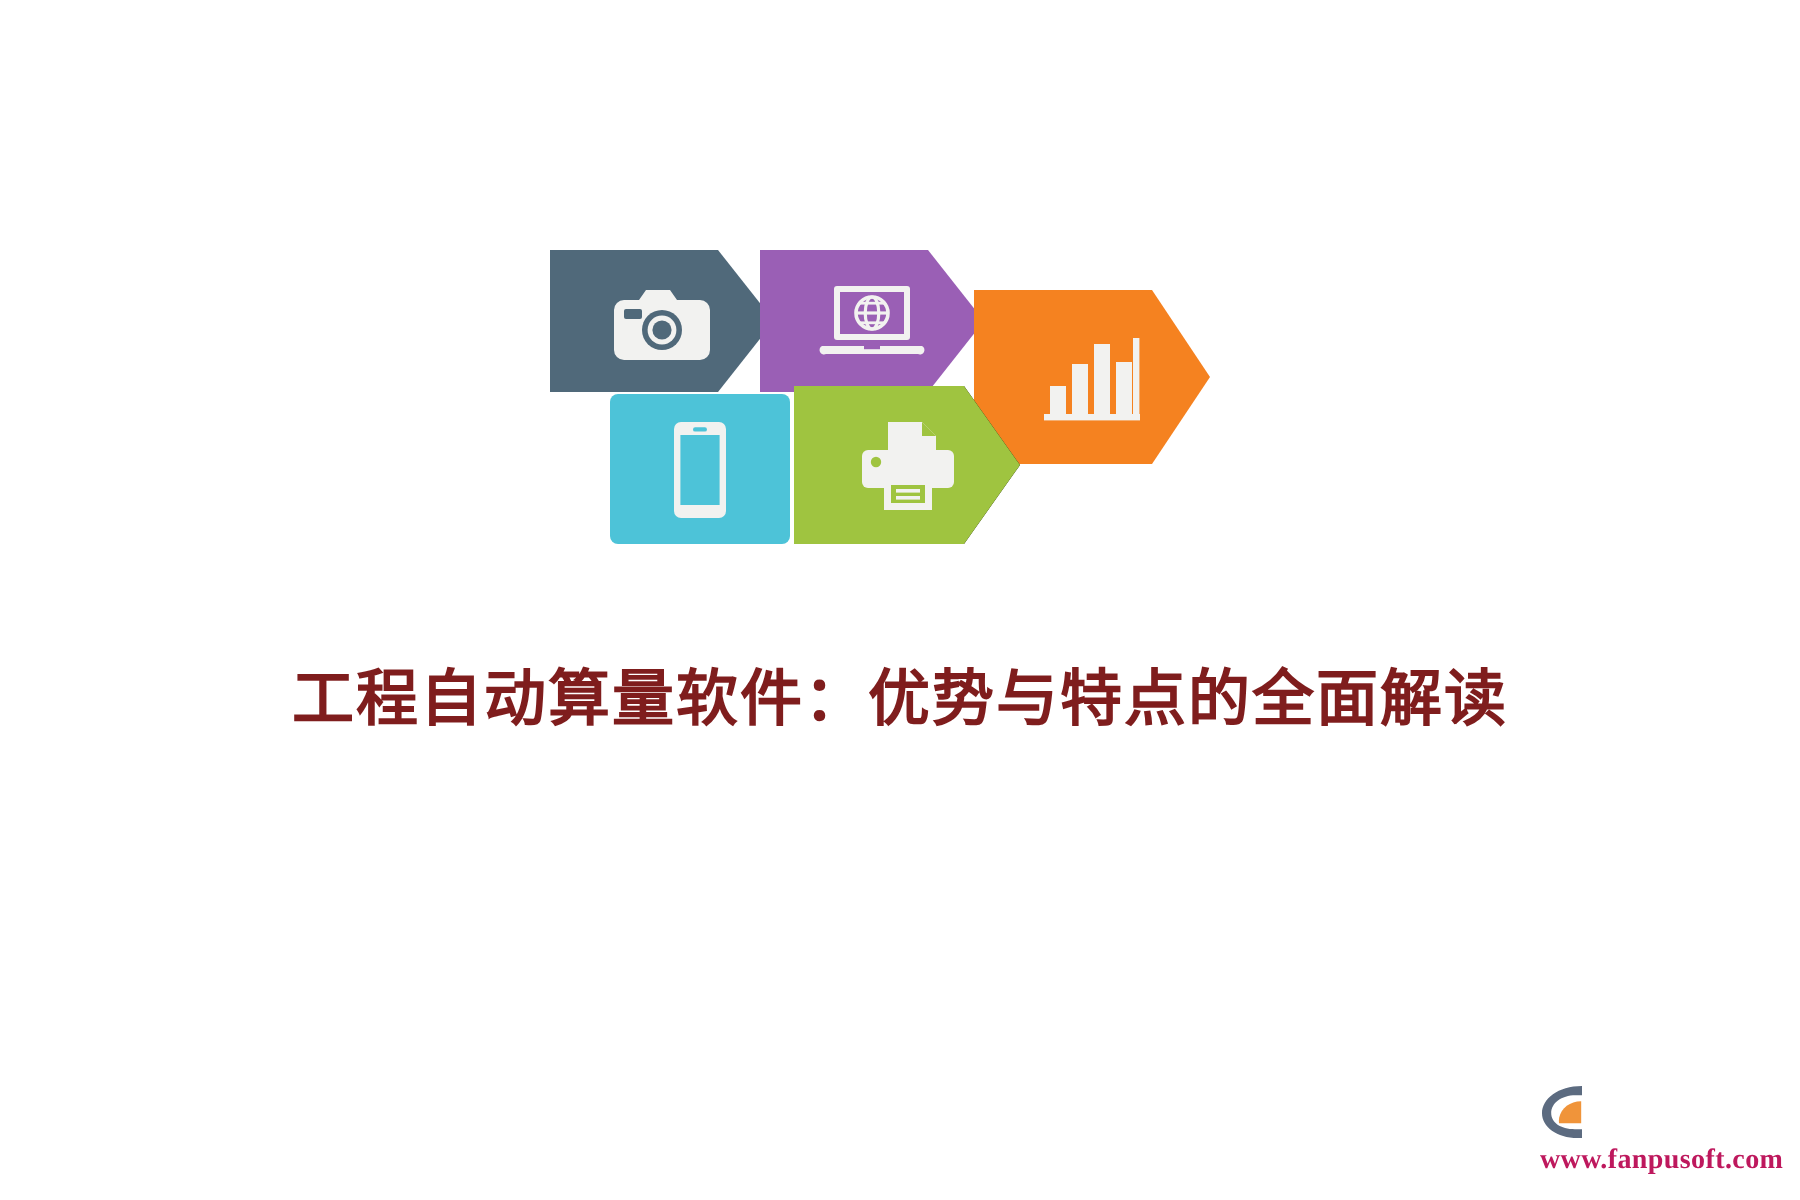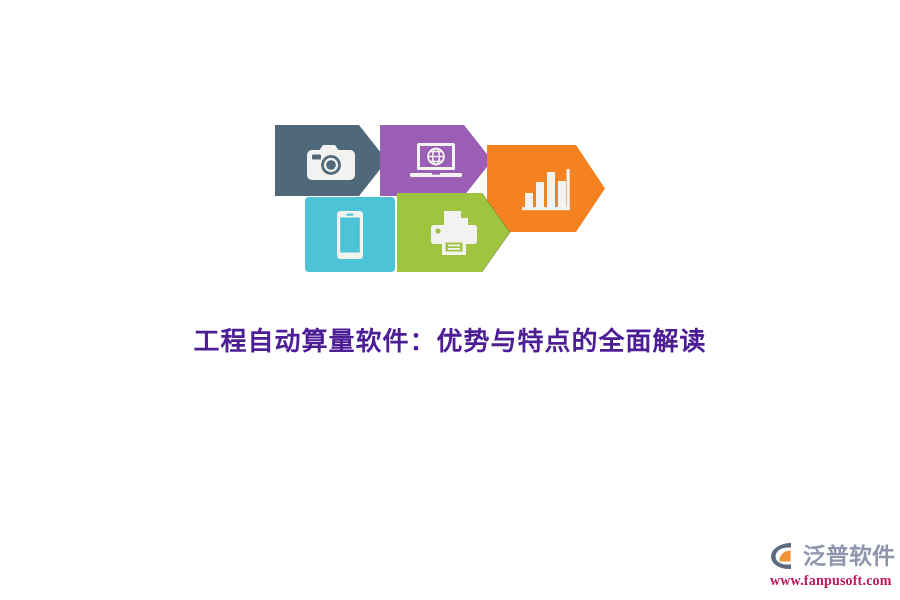--- a/index.html
+++ b/index.html
@@ -70,24 +70,24 @@
   .tile-printer { left: 122px; top: 68px; width: 113px; height: 79px; }
 
   
   .page-title {
     position: absolute;
     left: 0;
     right: 0;
     top: 303px;
     text-align: center;
     font-family: "DejaVu Sans", "Liberation Sans", sans-serif;
-    font-size: 26px;
+    font-size: 31px;
     font-weight: bold;
     letter-spacing: 1px;
-    color: #4c1d95;
+    color: #7f1d1d;
     white-space: nowrap;
   }
 
   
   .brand-logo {
     position: absolute;
     left: 770px;
     top: 540px;
     width: 122px;
     height: 50px;
@@ -225,18 +225,17 @@
 
   <div class="brand-logo">
     <div class="brand-row">
       <span class="brand-mark">
         <svg width="30" height="28" viewBox="0 0 30 28">
           <path d="M21 1 C9 1 1 7.5 1 14.6 C1 21.4 8.4 27 18.8 27 L21 27 L21 22.6 L17.5 22.6
                    C10.2 22.6 5.6 19.3 5.6 14.5 C5.6 9.6 10.6 5.6 17.8 5.6 L21 5.6 Z" fill="#5c6b80"></path>
           <path d="M20.6 8.6 C15 8.6 10.6 12 9.6 16.8 C9.4 17.8 9.4 18.7 9.5 19.6 L20.6 19.6 Z" fill="#f0943a"></path>
         </svg>
       </span>
-      <span class="brand-name">泛普软件</span>
     </div>
     <div class="brand-url">www.fanpusoft.com</div>
   </div>
 
 </div>
 
 </body></html>

